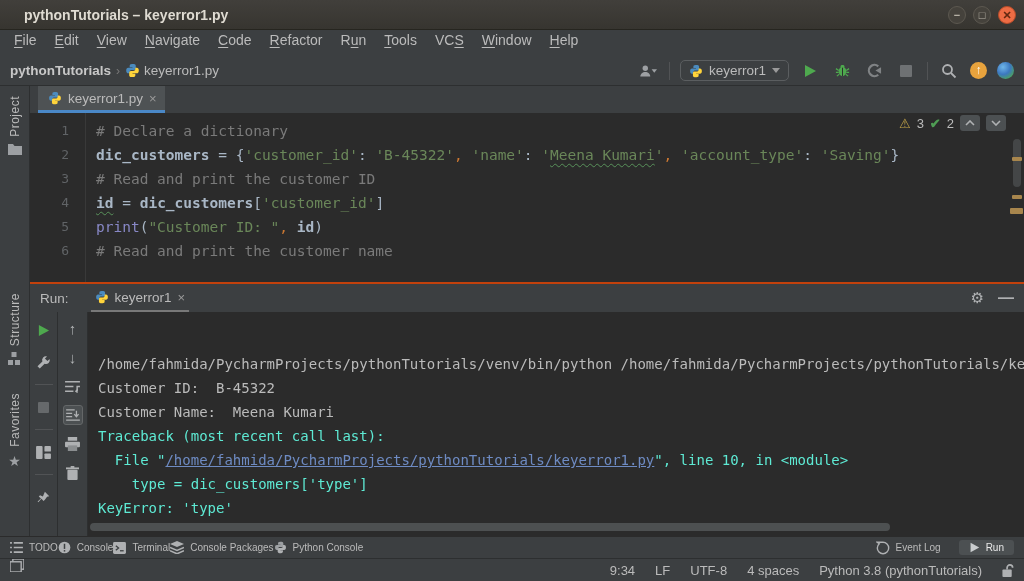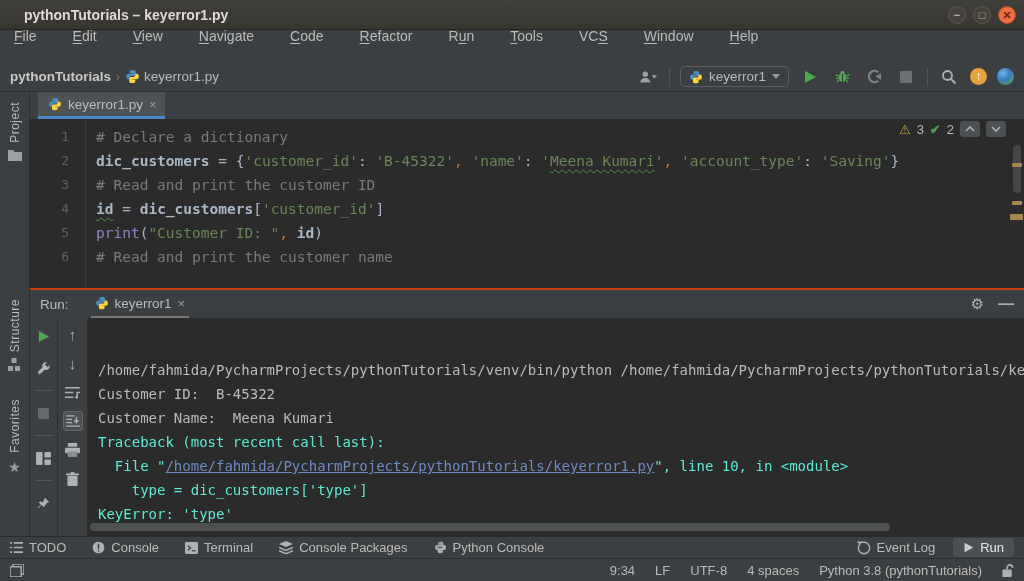--- a/index.html
+++ b/index.html
@@ -12,22 +12,22 @@
               border-bottom: 1px solid #26251f; display: flex; align-items: center;
               padding: 0 8px 0 24px; flex: none; }
   .titlebar .title { color: #DFDBD2; font-weight: bold; font-size: 14px; }
   .winbtns { margin-left: auto; display: flex; gap: 7px; }
   .wbtn { width: 18px; height: 18px; border-radius: 50%; background: #45423C;
           border: 1px solid #5C5850; color: #BAB5AA; font-size: 11px; line-height: 16px;
           text-align: center; font-weight: bold; }
   .wbtn.close { background: #ED6C44; border-color: #B64C2A; color: #632810; }
 
   
-  .menubar { height: 26px; background: #3C3F41; display: flex; align-items: flex-end;
-             padding: 16px 6px; gap: 20px; flex: none; }
+  .menubar { height: 26px; background: #3C3F41; display: flex; align-items: flex-start;
+             padding: 0 6px; gap: 2px; flex: none; }
   .menu-item { color: #BBBBBB; font-size: 14px; padding: 2px 8px; }
   .menu-item u { text-underline-offset: 2px; }
 
   
   .navbar { height: 30px; background: #3C3F41; border-bottom: 1px solid #2d2f30;
             display: flex; align-items: center; padding: 0 10px; flex: none; }
   .crumb-proj { color: #C8C8C8; font-weight: bold; font-size: 13.5px; }
   .crumb-sep { color: #787878; margin: 0 5px; font-size: 12px; }
   .crumb-file { color: #BBBBBB; font-size: 13.5px; margin-left: 4px; }
   .nav-right { margin-left: auto; display: flex; align-items: center; gap: 10px; }
@@ -103,27 +103,27 @@
   .console { flex: 1; position: relative; padding: 8px 0 0 10px; font-family: "DejaVu Sans Mono", monospace;
              font-size: 14px; white-space: pre; overflow: hidden; }
   .con-row { height: 24px; line-height: 24px; }
   .cl-out { color: #BBBBBB; } .cl-err { color: #5eead4; }
   .cl-link { color: #6E8BC3; text-decoration: underline; }
   .hscroll { position: absolute; left: 2px; bottom: 5px; width: 800px; height: 8px;
              background: #5a5d5f; opacity: 0.75; border-radius: 4px; }
 
   
   .toolwin-bar { height: 22px; background: #3C3F41; border-top: 1px solid #2b2b2b;
-                 display: flex; align-items: center; padding: 0 10px; gap: 26px; flex: none;
-                 font-size: 13px; color: #BBBBBB; }
+                 display: flex; align-items: center; padding: 0 10px; flex: none;
+                 font-size: 10px; color: #BBBBBB; }
   .tw-btn { display: flex; align-items: center; gap: 6px; }
   .tw-right { margin-left: auto; display: flex; gap: 18px; align-items: center; }
   .tw-btn.hl { background: #4C5052; border-radius: 3px; padding: 2px 10px; color: #E8E8E8; }
   .statusbar { height: 23px; background: #3C3F41; border-top: 1px solid #2d2f30;
-               display: flex; align-items: center; padding: 0 10px; gap: 20px; flex: none;
+               display: flex; padding: 0 10px; gap: 20px; flex: none;
                font-size: 13px; color: #BBBBBB; }
   .sb-right { margin-left: auto; display: flex; gap: 20px; align-items: center; }
   svg { display: block; }
 </style>
 </head>
 <body>
 
 <div class="window">
 
   <div class="titlebar">

